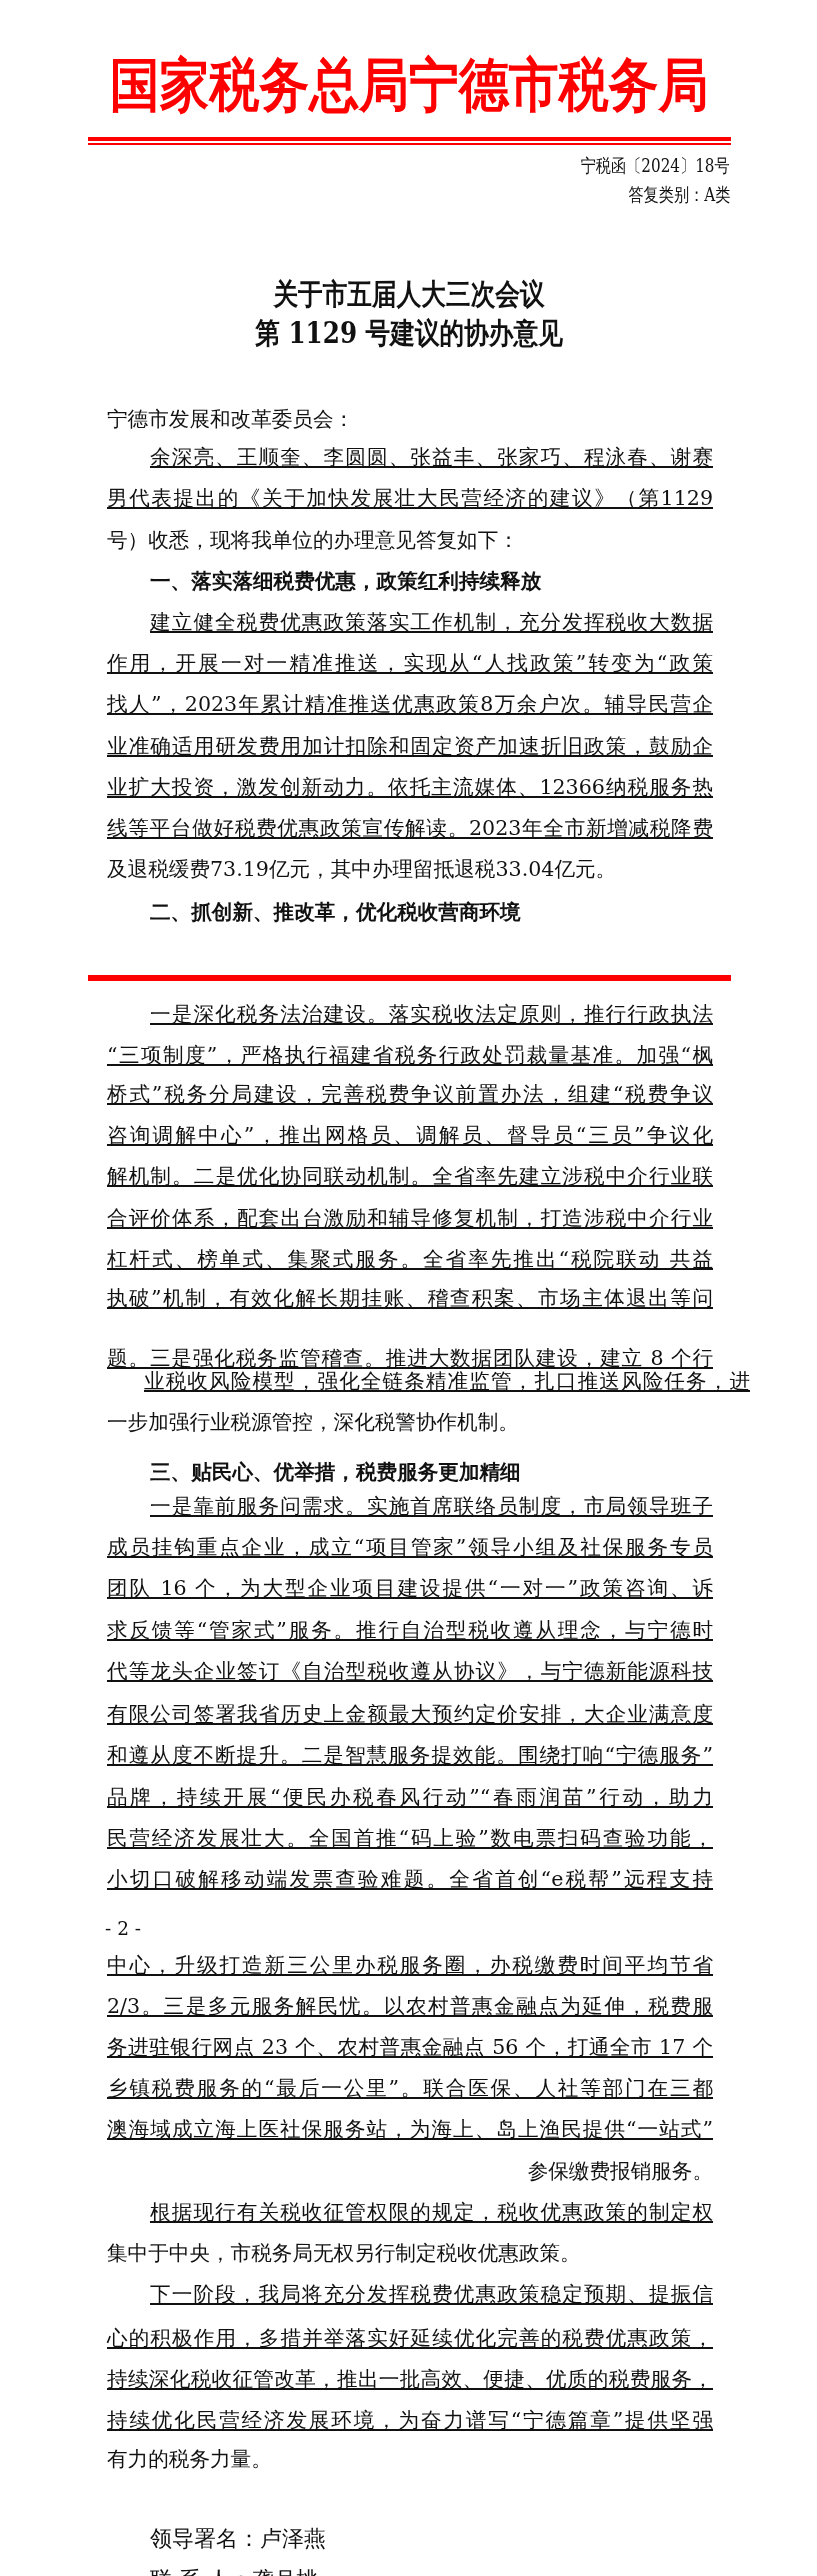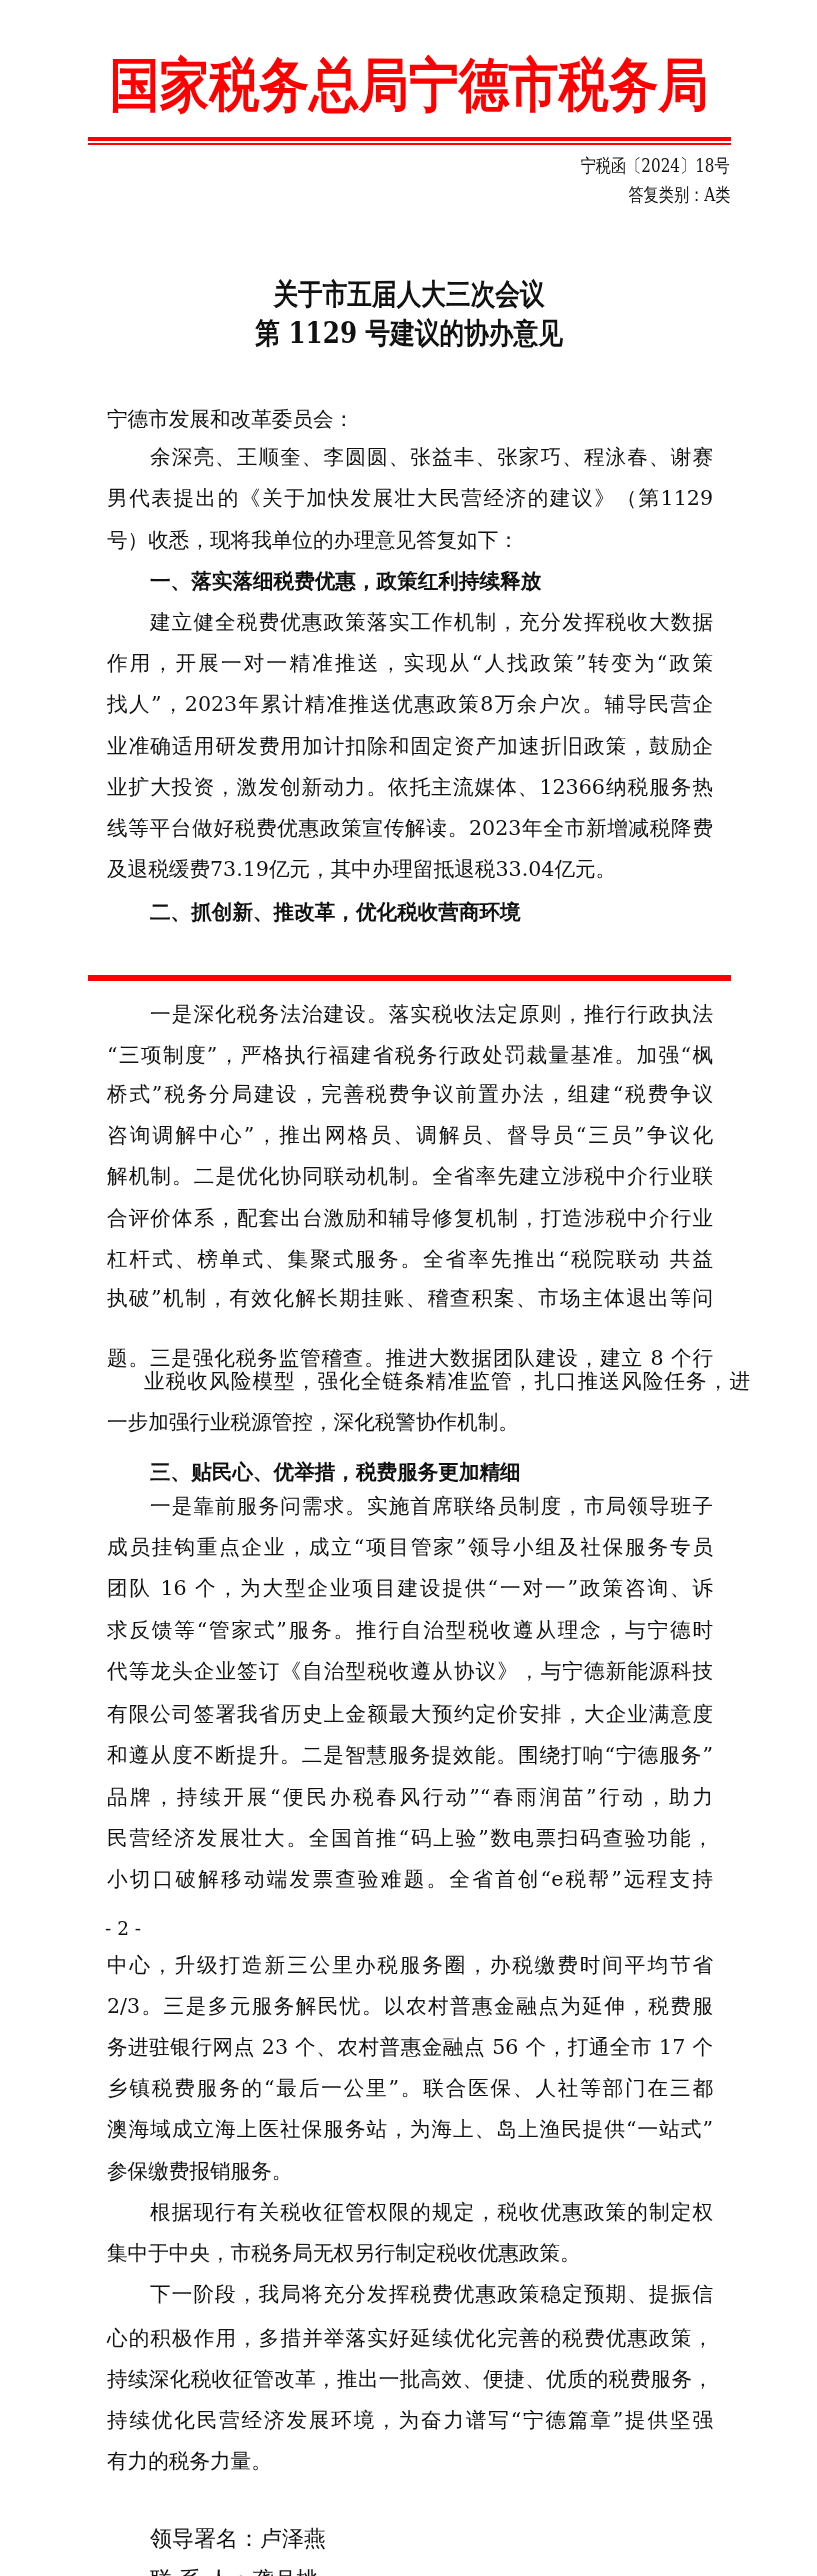--- a/index.html
+++ b/index.html
@@ -10,21 +10,21 @@
               font-family: "DejaVu Serif", serif; font-weight: bold;
               font-size: 58px; line-height: 77px; color: #ff0000; letter-spacing: 0px;
               transform: scaleX(0.86); transform-origin: center; }
   .rule-thick { background: #ff0000; height: 4.1px; }
   .rule-thin { background: #ff0000; height: 1.5px; }
   .meta { font-size: 18.5px; line-height: 23px; text-align: right; right: 88px; transform: scaleX(0.82); transform-origin: right center; }
   .doc-title { left: 0; width: 818px; text-align: center; font-weight: bold;
                font-size: 29px; line-height: 36px; transform: scaleX(0.85); transform-origin: center; }
   .line { left: 107px; width: 606px; font-size: 20.6px; line-height: 26px;
           transform-origin: left center; }
-  .justify { text-align: justify; text-align-last: justify; }
+  .justify { text-align: justify; text-align-last: justify; text-decoration: underline; }
   .indent { left: 150px; width: 563px; }
   .heading { font-family: "DejaVu Sans", "Liberation Sans", sans-serif; font-weight: bold; }
   .pageno { font-size: 18.5px; line-height: 23px; }
   .sig { font-size: 22px; line-height: 26px; }
 </style>
 </head>
 <body>
 
 <div class="abs masthead">国家税务总局宁德市税务局</div>
 <div class="abs rule-thick" style="left:88px; width:643px; top:137px;"></div>
@@ -78,24 +78,24 @@
 <div class="abs line justify" style="top:1825px;">民营经济发展壮大。全国首推“码上验”数电票扫码查验功能，</div>
 <div class="abs line justify" style="top:1866px;">小切口破解移动端发票查验难题。全省首创“e税帮”远程支持</div>
 
 <div class="abs pageno" style="left:105px; top:1917px;">- 2 -</div>
 
 <div class="abs line justify" style="top:1952px;">中心，升级打造新三公里办税服务圈，办税缴费时间平均节省</div>
 <div class="abs line justify" style="top:1993px;">2/3。三是多元服务解民忧。以农村普惠金融点为延伸，税费服</div>
 <div class="abs line justify" style="top:2034px;">务进驻银行网点 23 个、农村普惠金融点 56 个，打通全市 17 个</div>
 <div class="abs line justify" style="top:2075px;">乡镇税费服务的“最后一公里”。联合医保、人社等部门在三都</div>
 <div class="abs line justify" style="top:2116px;">澳海域成立海上医社保服务站，为海上、岛上渔民提供“一站式”</div>
-<div class="abs line" style="top:2158px;">参保缴费报销服务。</div>
+<div class="abs line" style="top:2158px;text-align:right;">参保缴费报销服务。</div>
 <div class="abs line justify indent" style="top:2199px;">根据现行有关税收征管权限的规定，税收优惠政策的制定权</div>
 <div class="abs line" style="top:2240px;">集中于中央，市税务局无权另行制定税收优惠政策。</div>
 <div class="abs line justify indent" style="top:2281px;">下一阶段，我局将充分发挥税费优惠政策稳定预期、提振信</div>
 <div class="abs line justify" style="top:2325px;">心的积极作用，多措并举落实好延续优化完善的税费优惠政策，</div>
 <div class="abs line justify" style="top:2366px;">持续深化税收征管改革，推出一批高效、便捷、优质的税费服务，</div>
 <div class="abs line justify" style="top:2407px;">持续优化民营经济发展环境，为奋力谱写“宁德篇章”提供坚强</div>
-<div class="abs line" style="top:2448px;">有力的税务力量。</div>
+<div class="abs line" style="top:2448px;font-family:Liberation Mono, monospace;">有力的税务力量。</div>
 
 <div class="abs sig" style="left:150px; top:2526px;">领导署名：卢泽燕</div>
 <div class="abs sig" style="left:150px; top:2567px;">联 系 人：龚月桃</div>
 
 
 </body></html>

